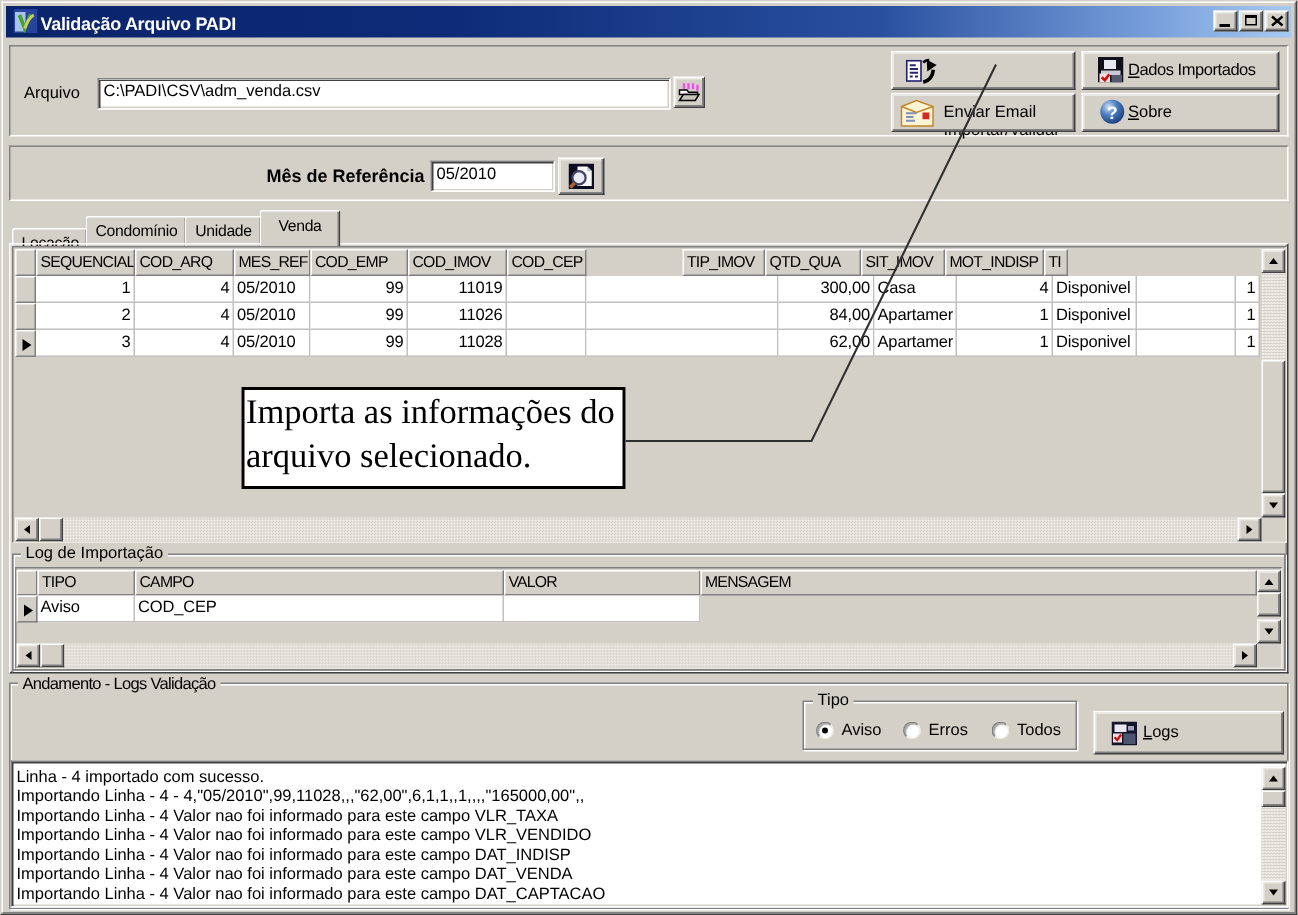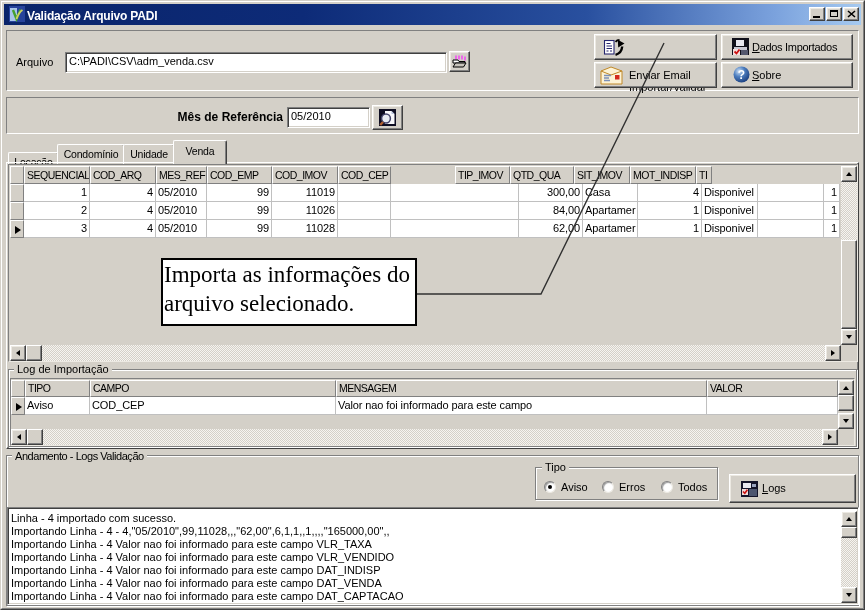--- a/index.html
+++ b/index.html
@@ -210,30 +210,29 @@
   </div>
 
 <div class="abs etched" style="left:8px;top:369px;width:849px;height:78px;box-sizing:border-box;"></div>
 <div class="abs face" style="left:14px;top:363px;padding:0 3px;">Log de Importação</div>
 <div class="abs" style="left:10px;top:378px;width:845px;height:68px;border:1px solid;border-color:#808080 #ece9e2 #ece9e2 #808080;background:#d4d0c8;box-sizing:border-box;"></div>
 <div id="g2" class="abs" style="left:11px;top:379px;width:843px;height:66px;overflow:hidden;">
     <div class="row" style="left:0;top:1px;height:17px;">
       <div class="ind" style="width:14px;height:17px;"></div>
       <div class="hcell" style="width:65px;height:17px;line-height:15px;">TIPO</div>
       <div class="hcell" style="width:246px;height:17px;line-height:15px;">CAMPO</div>
+      <div class="hcell" style="width:131px;height:17px;line-height:15px;">VALOR</div>
       <div class="hcell" style="width:371px;height:17px;line-height:15px;">MENSAGEM</div>
-      <div class="hcell" style="width:131px;height:17px;line-height:15px;">VALOR</div>
     </div>
     <div class="row" style="left:0;top:18px;height:18px;">
       <div class="ind" style="width:14px;height:18px;position:relative;">
         <div class="tr" style="position:absolute;left:4px;top:5px;border-left-width:6px;border-top-width:4px;border-bottom-width:4px;"></div>
       </div>
       <div class="dcell" style="width:65px;height:18px;">Aviso</div>
       <div class="dcell" style="width:246px;height:18px;">COD_CEP</div>
-      <div class="dcell" style="width:371px;height:18px;">Valor nao foi informado para este campo</div>
       <div class="dcell" style="width:131px;height:18px;"></div>
     </div>
     <div class="abs sbbtn" style="left:827px;top:1px;width:16px;height:15px;box-sizing:border-box;">
       <div class="tu"></div>
     </div>
     <div class="abs thumb" style="left:827px;top:16px;width:16px;height:16px;box-sizing:border-box;"></div>
     <div class="abs sbbtn" style="left:827px;top:34px;width:16px;height:16px;box-sizing:border-box;">
       <div class="td"></div>
     </div>
     <div class="abs sbbtn" style="left:0px;top:50px;width:16px;height:16px;box-sizing:border-box;">

